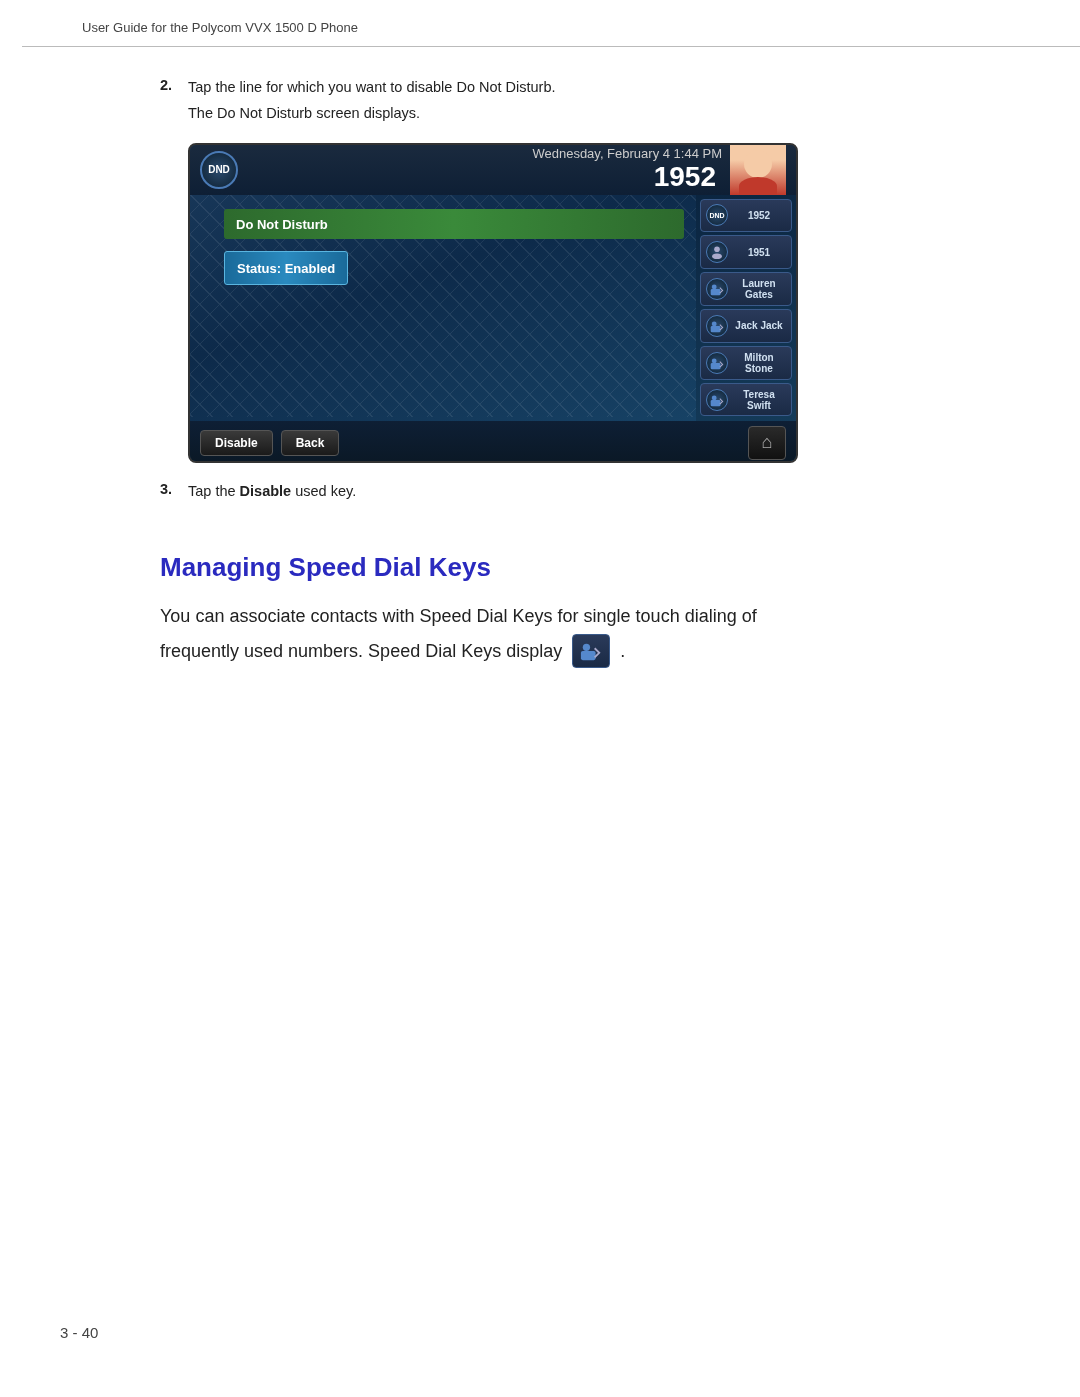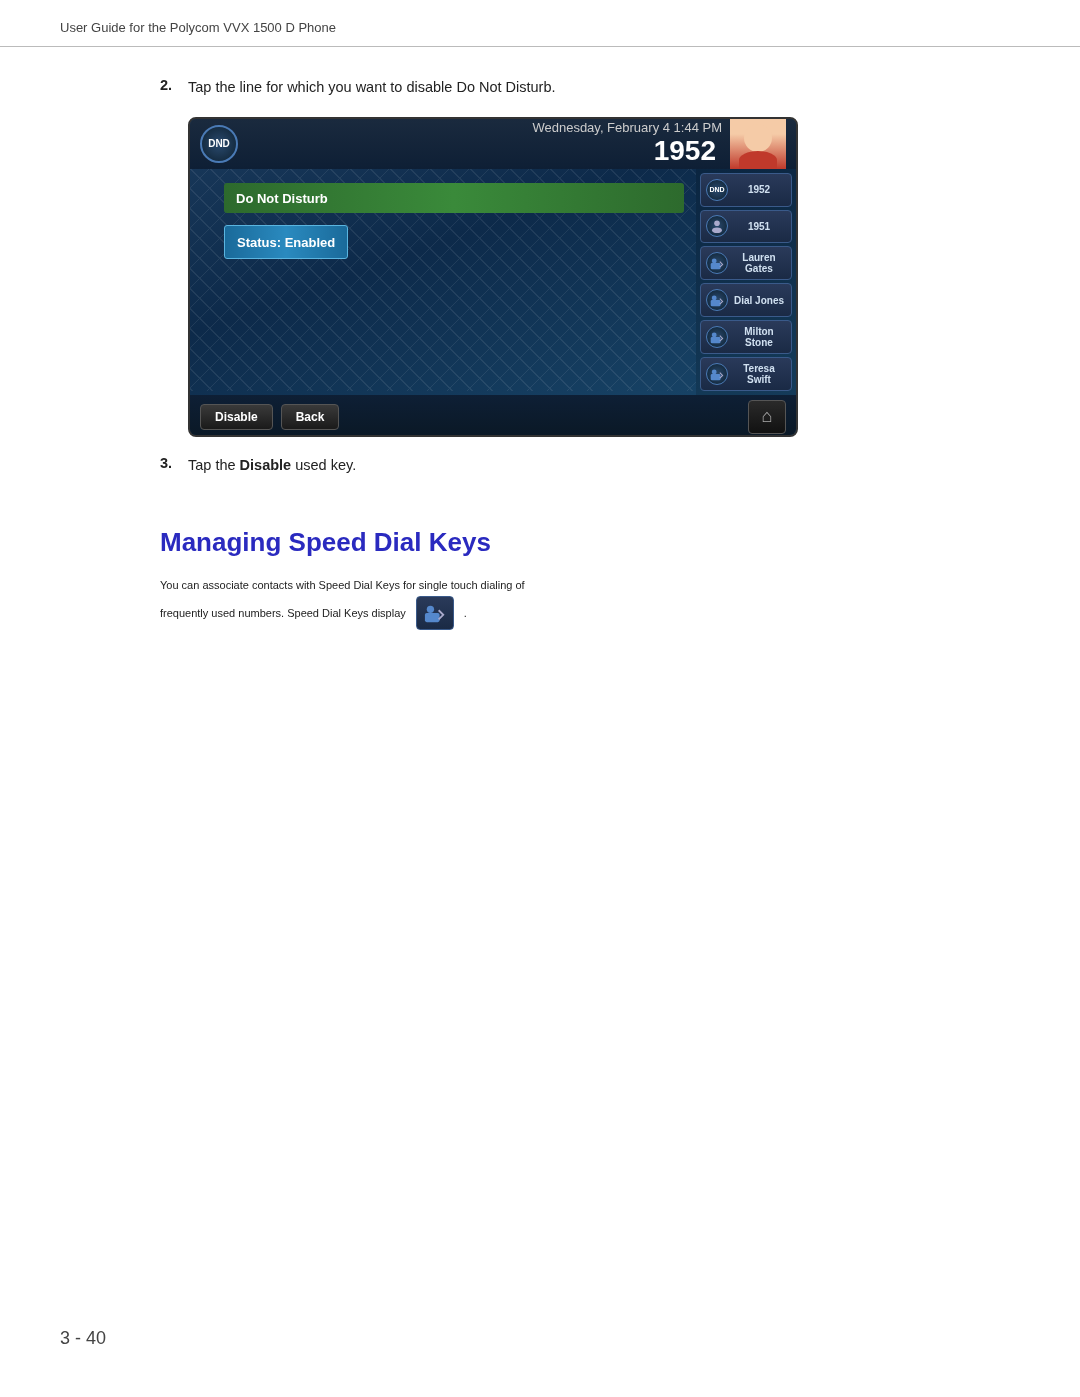--- a/index.html
+++ b/index.html
@@ -9,20 +9,21 @@
       background: #ffffff;
       font-family: Arial, Helvetica, sans-serif;
       color: #222;
       position: relative;
     }
 
     
     .page-header {
       padding: 18px 60px 10px 60px;
       border-bottom: 1px solid #bbb;
+      margin-left: 22px;
     }
     .page-header span {
       font-size: 13px;
       color: #444;
     }
 
     
     .content {
       padding: 30px 60px 0 160px;
     }
@@ -272,21 +273,21 @@
     .section-heading {
       margin-top: 50px;
       font-size: 26px;
       font-weight: bold;
       color: #2a2abf;
       margin-bottom: 18px;
     }
 
     
     .body-text {
-      font-size: 11px;
+      font-size: 18px;
       color: #222;
       line-height: 1.7;
       display: flex;
       align-items: center;
       flex-wrap: wrap;
       gap: 6px;
     }
 
     
     .inline-icon {
@@ -302,23 +303,23 @@
       margin: 0 4px;
     }
     .inline-icon svg {
       width: 22px;
       height: 22px;
     }
 
     
     .page-footer {
       position: absolute;
-      bottom: 48px;
+      bottom: 56px;
       left: 60px;
-      font-size: 18px;
+      font-size: 15px;
       color: #444;
     }
 
     
     .phone-bg-pattern {
       position: absolute;
       top: 50px;
       left: 0;
       right: 100px;
       bottom: 44px;
@@ -341,20 +342,21 @@
 <div class="page-header">
   <span>User Guide for the Polycom VVX 1500 D Phone</span>
 </div>
 
 <div class="content">
 
   <div class="step-block">
     <span class="step-number">2.</span>
     <div class="step-text">
       <span>Tap the line for which you want to disable Do Not Disturb.</span>
+      <p>The Do Not Disturb screen displays.</p>
     </div>
   </div>
 
   <div class="phone-screenshot">
     <div class="phone-bg-pattern"></div>
 
     <div class="phone-topbar">
       <div class="phone-dnd-icon">
         <span>DND</span>
       </div>
@@ -409,21 +411,21 @@
         </div>
 
         <div class="side-btn">
           <div class="side-btn-icon person-style">
             <svg viewBox="0 0 20 20" width="14" height="14">
               <rect x="1" y="10" width="14" height="9" rx="2" fill="#5588cc"></rect>
               <circle cx="6" cy="7" r="3.5" fill="#5588cc"></circle>
               <path d="M14 8 L18 12 L14 16" stroke="#aac" fill="none" stroke-width="1.5"></path>
             </svg>
           </div>
-          <span class="side-btn-label">Dial Jones</span>
+          <span class="side-btn-label">Jack Jack</span>
         </div>
 
         <div class="side-btn">
           <div class="side-btn-icon person-style">
             <svg viewBox="0 0 20 20" width="14" height="14">
               <rect x="1" y="10" width="14" height="9" rx="2" fill="#5588cc"></rect>
               <circle cx="6" cy="7" r="3.5" fill="#5588cc"></circle>
               <path d="M14 8 L18 12 L14 16" stroke="#aac" fill="none" stroke-width="1.5"></path>
             </svg>
           </div>

